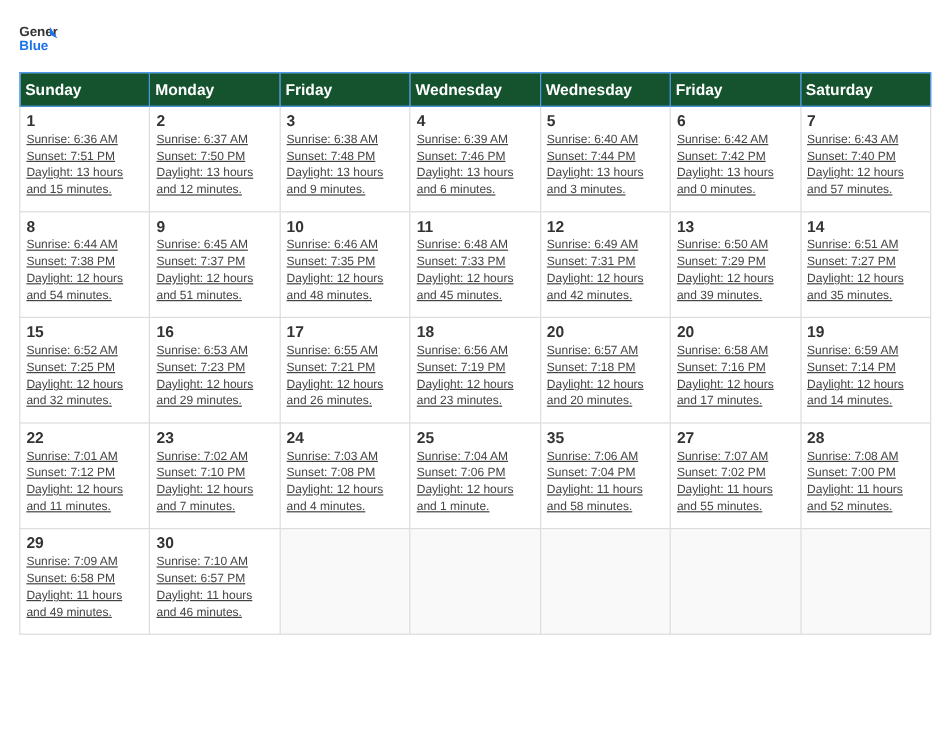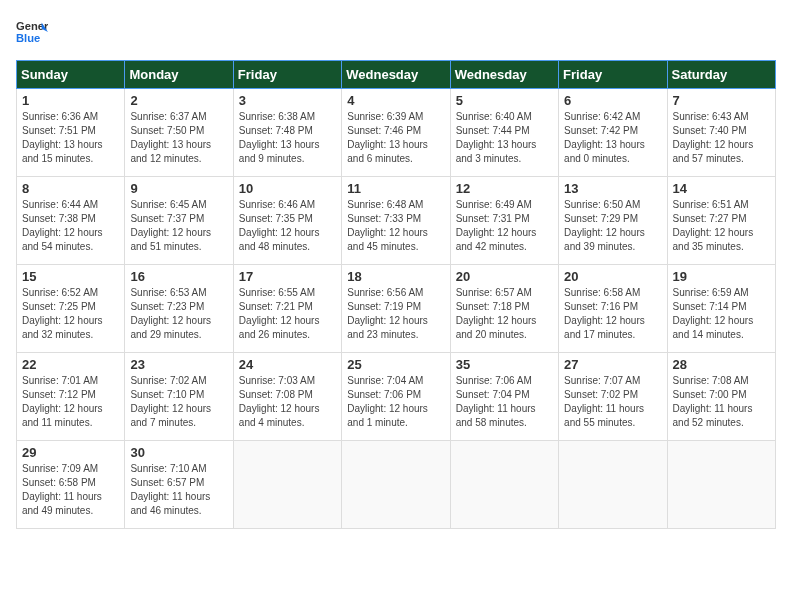--- a/index.html
+++ b/index.html
@@ -61,20 +61,21 @@
     td.empty { background: #f9f9f9; }
     .day-number {
       font-size: 13px;
       font-weight: bold;
       margin-bottom: 2px;
     }
     .cell-text {
       font-size: 10px;
       color: #444;
       line-height: 1.4;
+      text-decoration: underline;
     }
   </style>
 </head>
 <body>
 
 <div class="header">
   <div class="logo">
     <svg class="logo-icon" viewBox="0 0 40 40">
       <text x="0" y="18" font-size="14" font-weight="bold" fill="#333">General</text>
       <text x="0" y="32" font-size="14" font-weight="bold" fill="#1a73e8">Blue</text>

